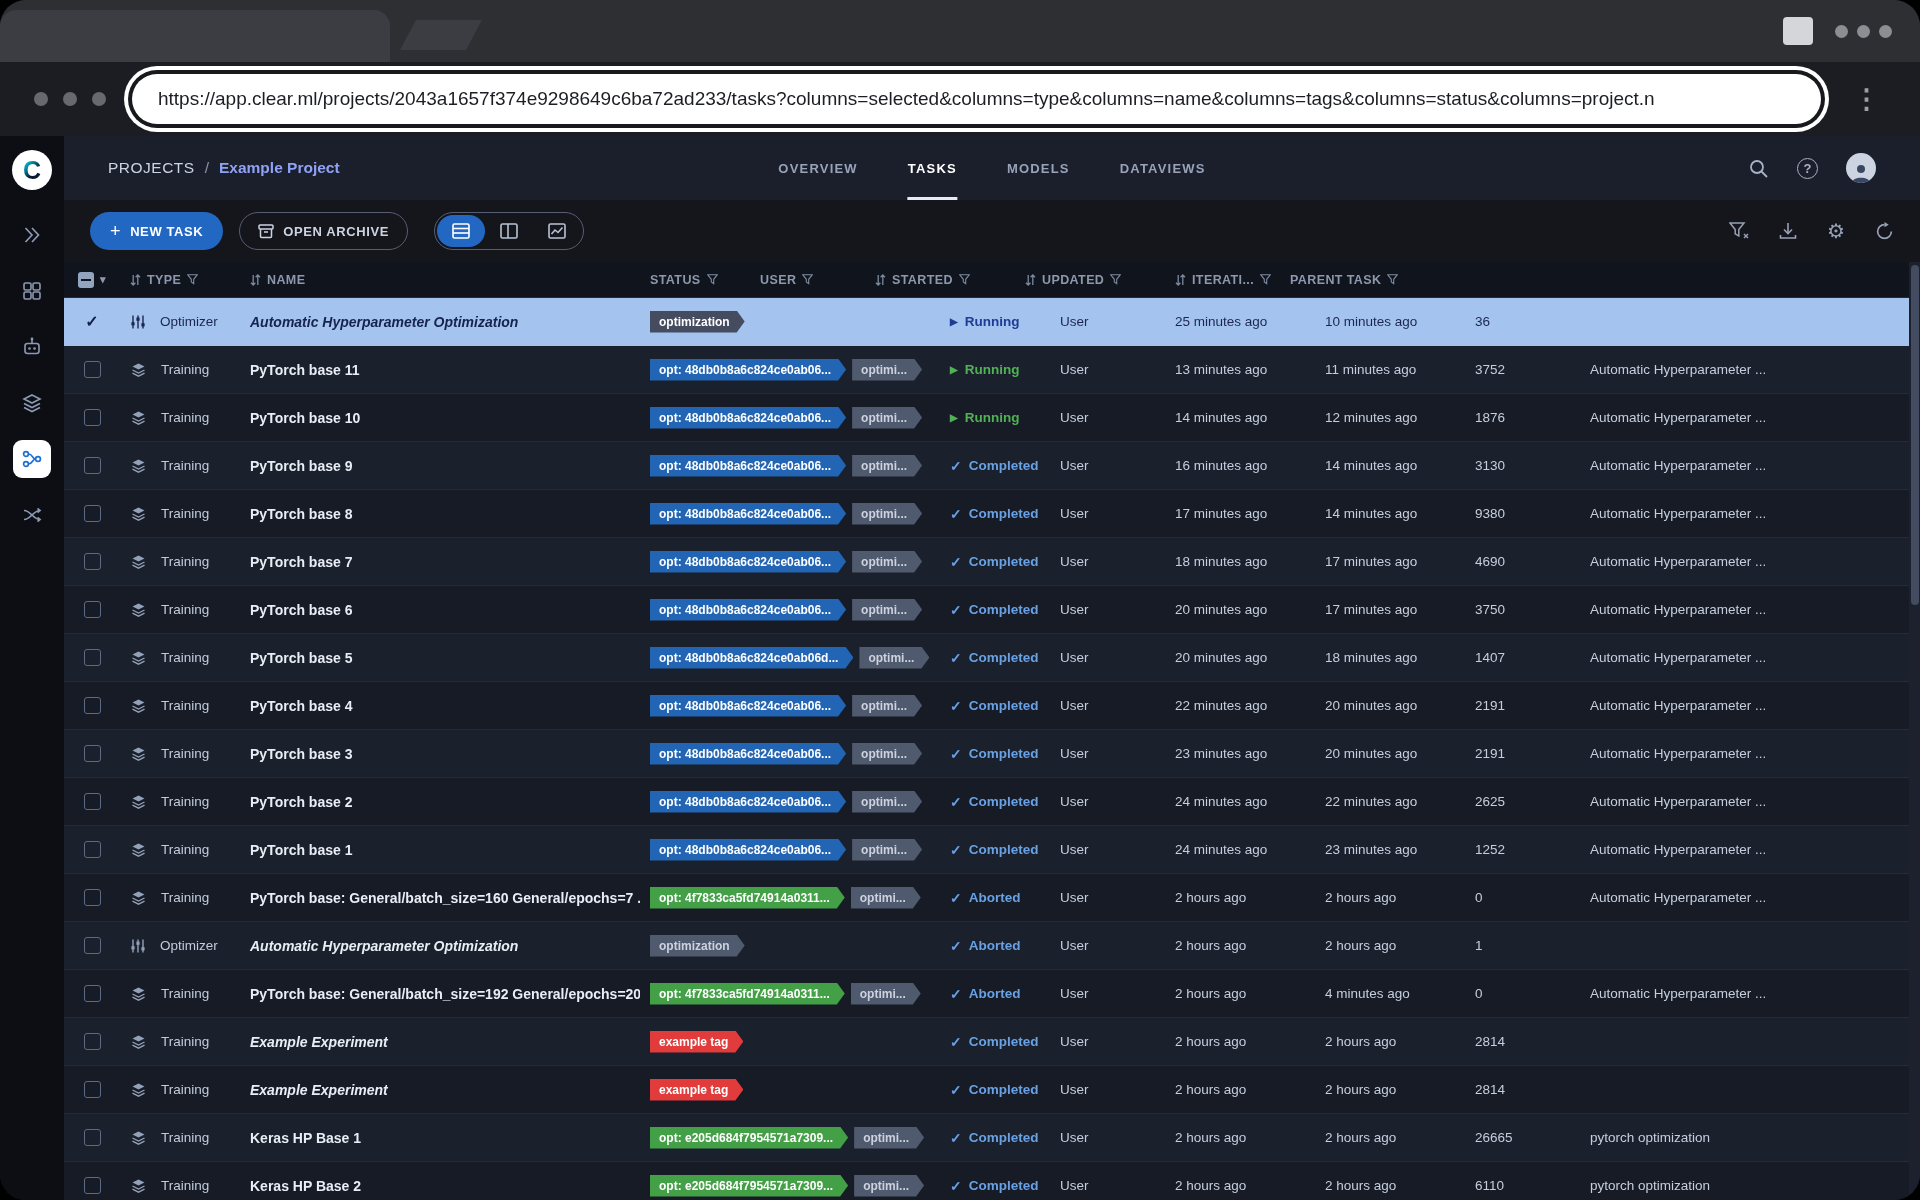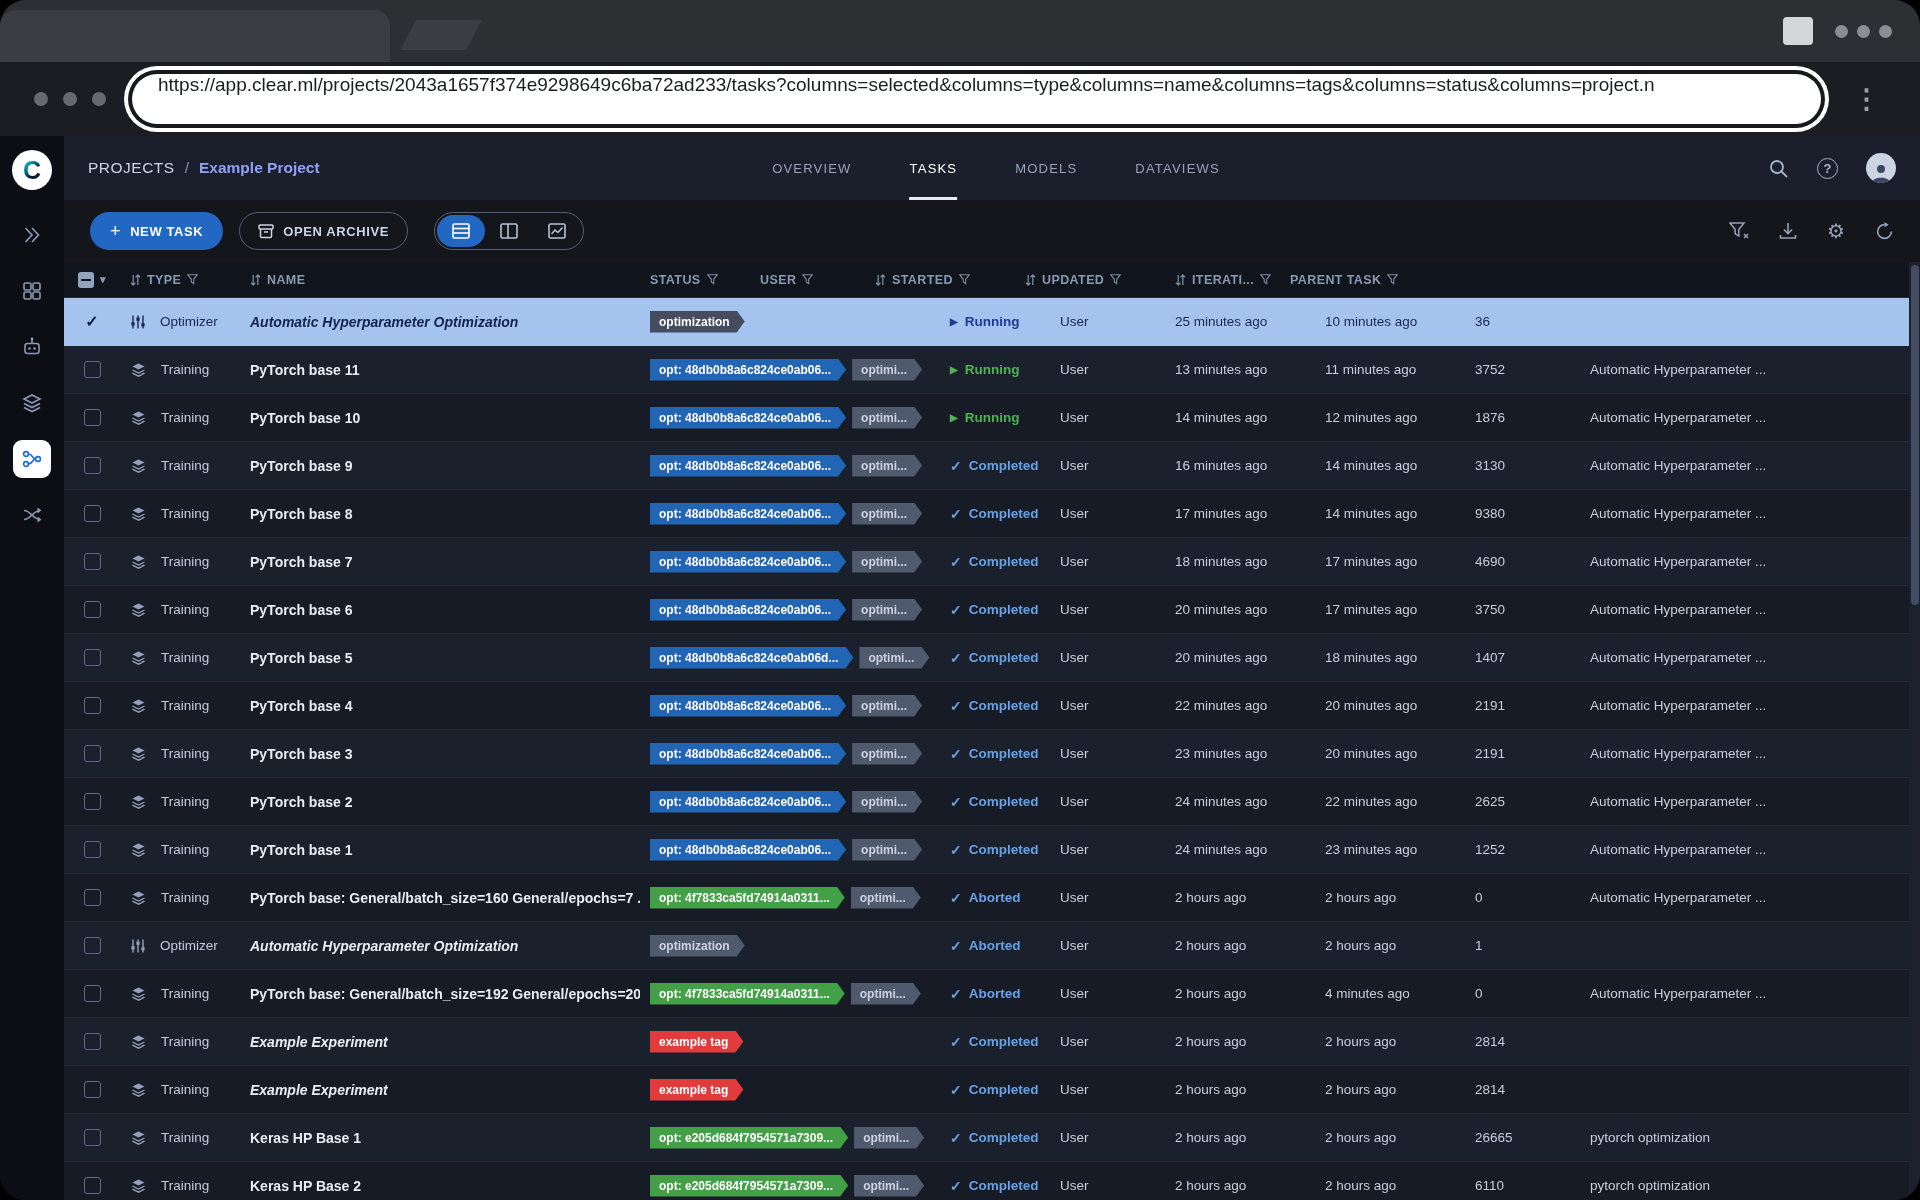--- a/index.html
+++ b/index.html
@@ -20,48 +20,48 @@
   .square-btn { width:30px; height:28px; background:#d4d6d9; border-radius:4px; }
   .dots3 { display:flex; gap:9px; }
   .dots3 span { width:13px; height:13px; border-radius:50%; background:#8b8e93; display:block; }
 
   .chrome-url-row { height:74px; background:#1b1d22; display:flex; align-items:center;
                     padding:0 34px; gap:26px; flex-shrink:0; }
   .win-dots { display:flex; gap:15px; }
   .win-dots span { width:14px; height:14px; border-radius:50%; background:#66696e; display:block; }
   .url-bar { flex:1; height:50px; background:#fff; border-radius:26px;
              box-shadow:0 0 0 4px #17191d, 0 0 0 8px #fff;
-             display:flex; padding:0 26px; overflow:hidden; }
+             display:flex; align-items:center; padding:0 26px; overflow:hidden; }
   .url-text { color:#1c1e23; font-size:19px; white-space:nowrap; }
   .kebab { color:#9aa0a8; font-size:27px; font-weight:700; line-height:1; padding:0 6px; }
 
   
   .app { flex:1; display:flex; min-height:0; background:#14161c; position:relative; }
   .sidebar { width:64px; background:#0c0e14; display:flex; flex-direction:column;
              align-items:center; padding-top:10px; flex-shrink:0; }
   .logo { width:40px; height:40px; border-radius:50%; background:#fff; display:flex;
           align-items:center; justify-content:center; font-size:25px; font-weight:800;
           margin:4px 0 26px; }
   .logo span { background:linear-gradient(135deg,#00d2e6 15%,#0b1a33 60%);
                -webkit-background-clip:text; background-clip:text; color:transparent; }
   .side-item { width:38px; height:38px; margin-bottom:18px; display:flex; align-items:center;
                justify-content:center; color:#8c99b3; border-radius:9px; }
   .side-item.active { background:#fff; color:#1f6fd4; }
 
   .main { flex:1; display:flex; flex-direction:column; min-width:0; position:relative; }
   .app-header { height:64px; background:#1b1f2c; display:flex; align-items:center;
-                padding:0 24px; position:relative; flex-shrink:0; }
+                padding:0 44px; position:relative; flex-shrink:0; }
   .breadcrumb { display:flex; gap:10px; align-items:center; font-size:15.5px; }
   .bc-root { color:#ccd4e3; letter-spacing:0.5px; }
   .bc-sep { color:#8b93a6; }
   .bc-current { color:#8fa2f5; font-weight:700; }
   .tabs { position:absolute; left:50%; transform:translateX(-50%); height:100%;
           display:flex; gap:50px; }
-  .tab { display:flex; align-items:center; font-size:13px; font-weight:400;
-         letter-spacing:1.2px; color:#98a2b8; border-bottom:3px solid transparent; padding-top:3px;margin-left:8px; }
+  .tab { display:flex; align-items:center; font-size:13px; font-weight:700;
+         letter-spacing:1.2px; color:#98a2b8; border-bottom:3px solid transparent; padding-top:3px; }
   .tab.active { color:#fff; border-bottom-color:#e7eaf2; }
   .header-icons { margin-left:auto; display:flex; gap:28px; align-items:center; color:#a8b2c6; }
   .help-icon { width:21px; height:21px; border:1.7px solid currentColor; border-radius:50%;
                display:flex; align-items:center; justify-content:center; font-size:13px; font-weight:700; }
   .avatar { width:30px; height:30px; border-radius:50%; background:#ccd4e2; display:flex;
             align-items:flex-end; justify-content:center; overflow:hidden; }
 
   
   .toolbar { height:62px; display:flex; align-items:center; padding:0 26px; gap:16px;
              background:#14161c; flex-shrink:0; }

